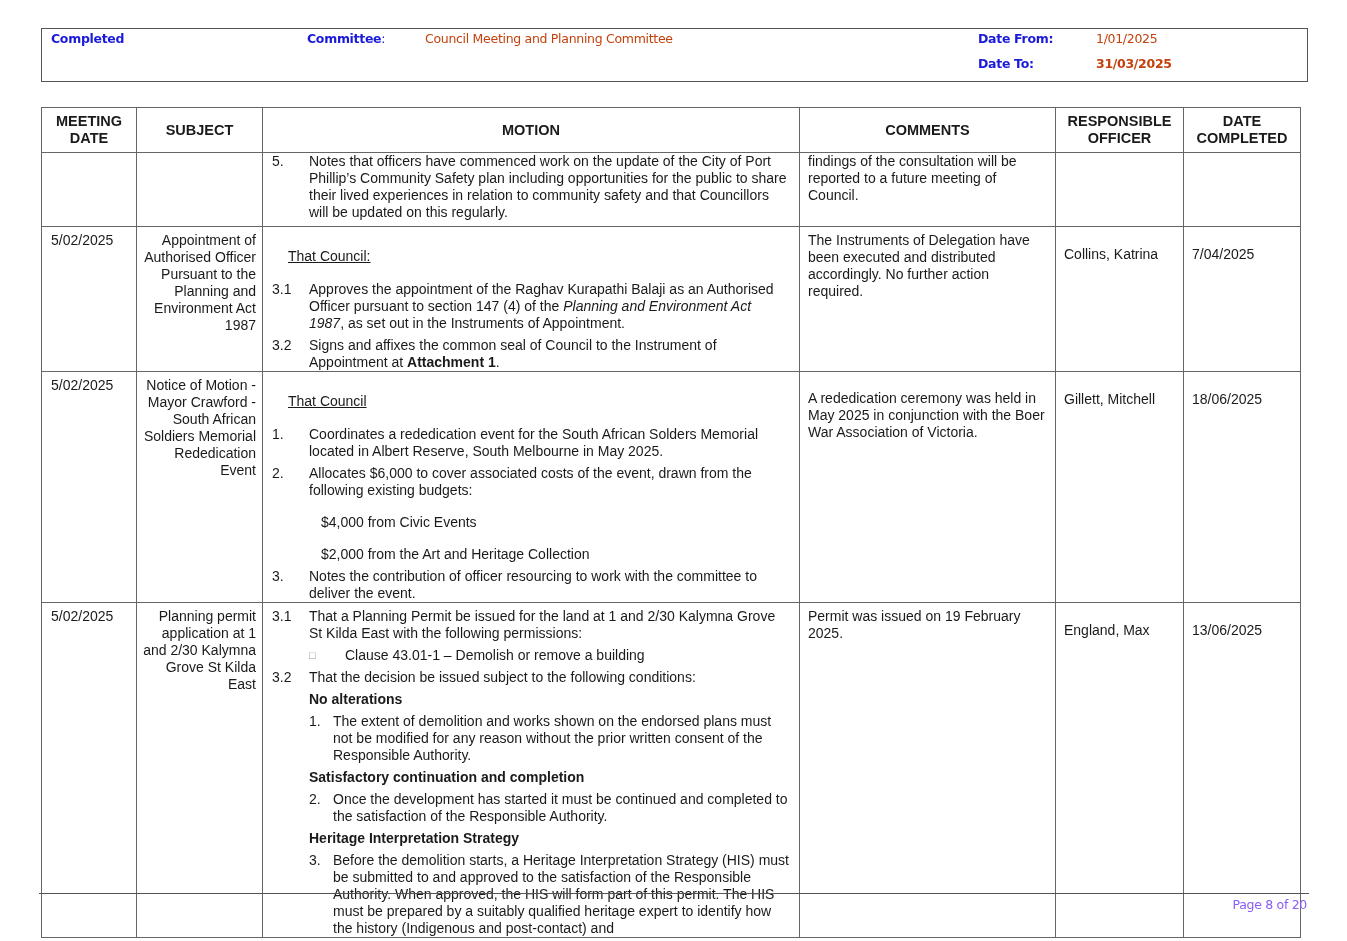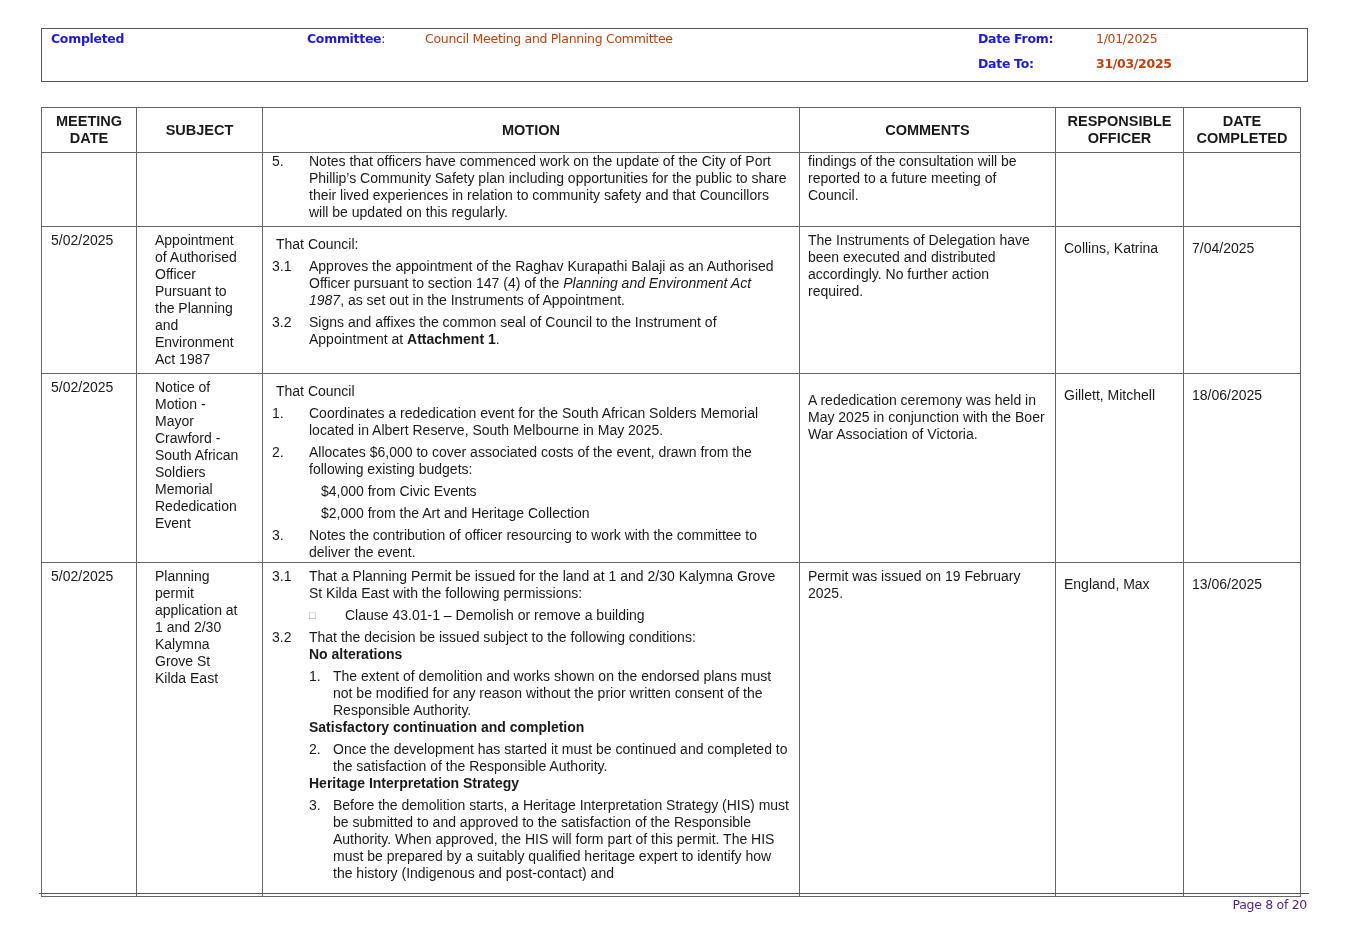--- a/index.html
+++ b/index.html
@@ -7,41 +7,41 @@
   body { position: relative; font-family: "Liberation Sans", sans-serif; color: #1a1a1a; }
 
   .hdr-box { position: absolute; left: 41px; top: 28px; width: 1267px; height: 54px; border: 1.5px solid #555; }
   .hdr-lbl { position: absolute; font-family: "DejaVu Sans", sans-serif; font-weight: bold; color: #1a1adb; font-size: 12.5px; letter-spacing: -0.3px; }
   .hdr-val { position: absolute; font-family: "DejaVu Sans", sans-serif; color: #c2410c; font-size: 12.5px; letter-spacing: -0.3px; }
 
   table.main { position: absolute; left: 41px; top: 107px; width: 1259px; border-collapse: collapse; table-layout: fixed; border-radius: 17px; }
   table.main th, table.main td { border: 1.4px solid #666; vertical-align: top; font-size: 14px; line-height: 17px; }
   table.main th { font-weight: bold; text-align: center; vertical-align: middle; height: 45px; font-size: 14.5px; line-height: 17px; }
   td.date { padding: 5px 9px; margin-top: 13px; }
-  td.subj { padding: 5px 18px; text-align: left; }
+  td.subj { padding: 5px 6px; text-align: right; }
   td.motion { padding: 0 10px 0 9px; }
   td.comm { padding: 0 8px; }
-  td.off, td.dc { padding: 13px 8px; }
+  td.off, td.dc { padding: 19px 8px; }
 
-  .para { margin: 4px; }
+  .para { margin: 16px; text-decoration: underline; }
   .item { display: flex; margin-top: 5px; }
   .item .num { width: 37px; flex: none; }
   .item .txt { flex: 1; }
-  .sub { padding-left: 49px; margin-top: 5px; }
+  .sub { padding-left: 49px; margin-top: 15px; }
   .bullet { display: flex; margin-top: 5px; padding-left: 37px; }
   .bullet .box { width: 36px; flex: none; color: #999; font-size: 11px; }
-  .cond-h { font-weight: bold; padding-left: 37px; }
+  .cond-h { font-weight: bold; padding-left: 37px; margin-top: 5px; }
   .cond { display: flex; padding-left: 37px; margin-top: 5px; }
   .cond .num { width: 24px; flex: none; }
   .cond .txt { flex: 1; }
   b { font-weight: bold; }
   i { font-style: italic; }
 
   .footer-line { position: absolute; left: 39px; top: 893px; width: 1270px; border-top: 1.5px solid #555; }
-  .page-num { position: absolute; right: 40px; top: 897px; font-family: "DejaVu Sans", sans-serif; font-size: 12.5px; color: #4c1d95; letter-spacing: -0.3px; }
+  .page-num { position: absolute; right: 40px; top: 897px; font-family: "DejaVu Sans", sans-serif; font-size: 12.5px; color: #8b5cf6; letter-spacing: -0.3px; }
 </style>
 </head>
 <body>
 
 <div class="hdr-box"></div>
 <span class="hdr-lbl" style="left:51px; top:31px;">Completed</span>
 <span class="hdr-lbl" style="left:307px; top:31px;"><span>Committee</span><span style="font-weight:normal;color:#1a1adb">:</span></span>
 <span class="hdr-val" style="left:425px; top:31px;">Council Meeting and Planning Committee</span>
 <span class="hdr-lbl" style="left:978px; top:31px;">Date From:</span>
 <span class="hdr-val" style="left:1096px; top:31px;">1/01/2025</span>

